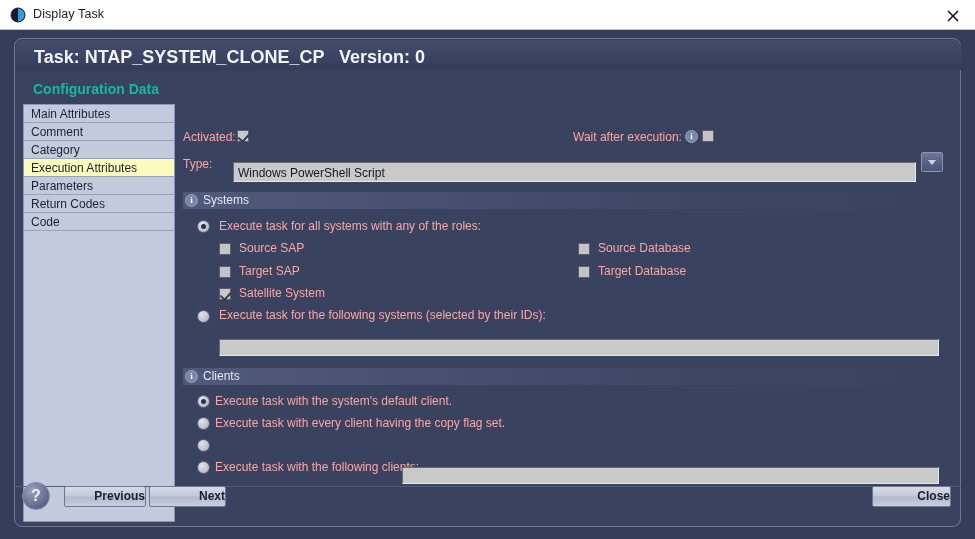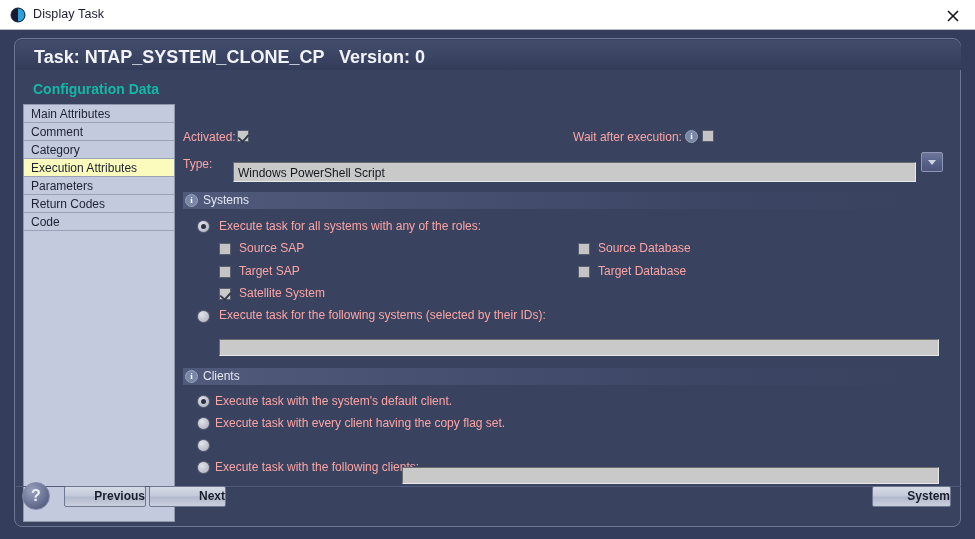--- a/index.html
+++ b/index.html
@@ -390,14 +390,14 @@
       <span class="tinput" style="left:219px; top:378px; width:537px; height:17px;"></span>
 
     </div>
 
     <div class="footer-sep"></div>
   </div>
 
   <div class="helpbtn" style="top:452px;">?</div>
   <div class="btn" style="left:64px; top:456px; width:82px;">Previous</div>
   <div class="btn" style="left:149px; top:456px; width:77px;">Next</div>
-  <div class="btn" style="left:872px; top:456px; width:79px;">System</div>
+  <div class="btn" style="left:872px; top:456px; width:79px;">Close</div>
 </div>
 
 </body></html>

